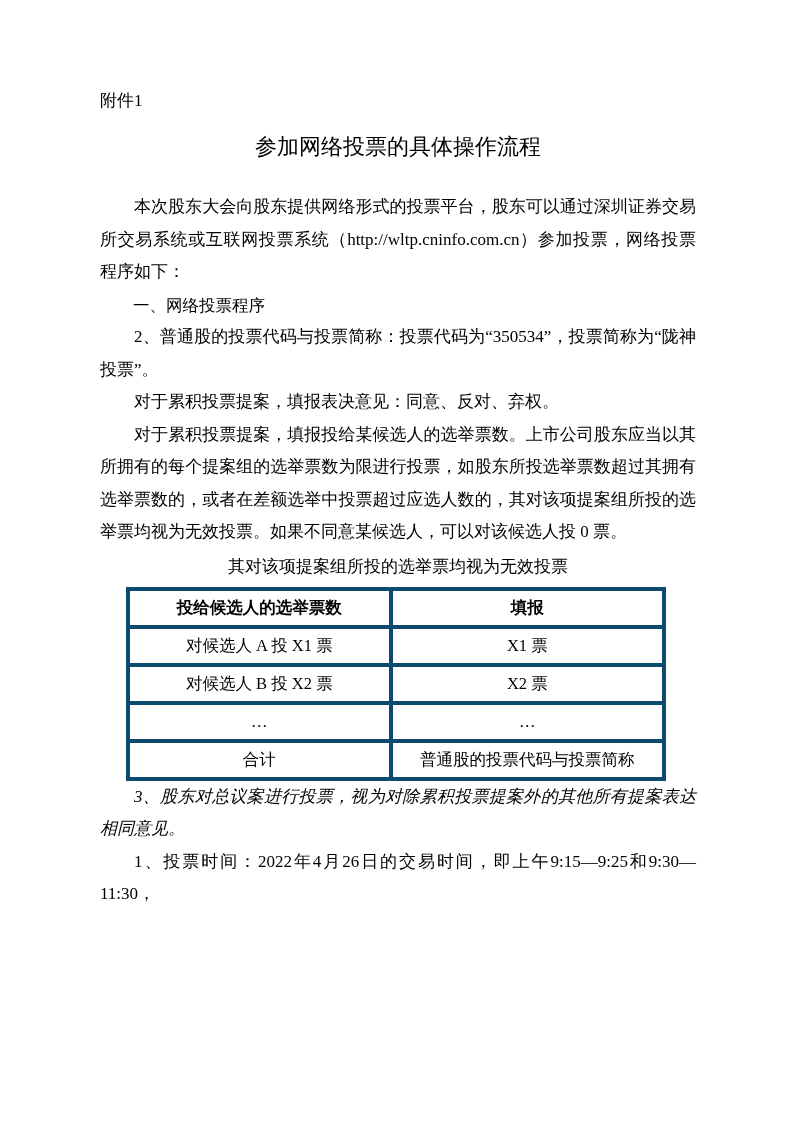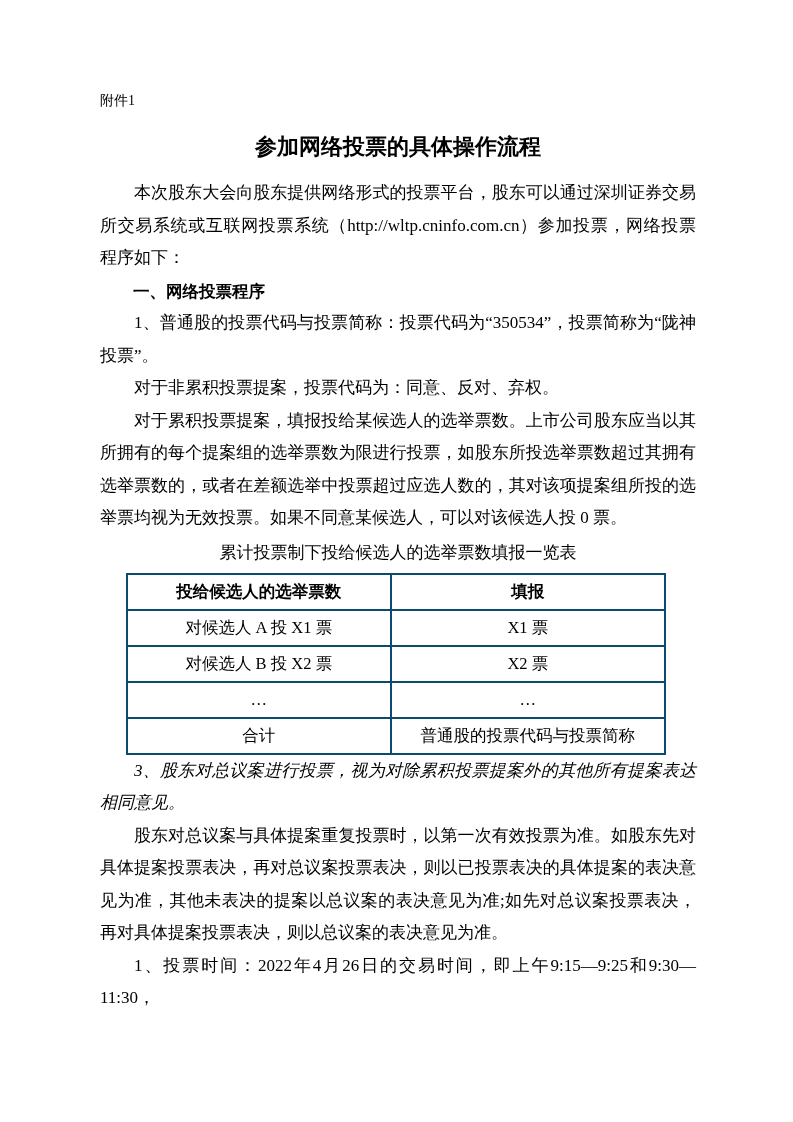--- a/index.html
+++ b/index.html
@@ -13,60 +13,60 @@
     color: #000000;
     overflow: hidden;
   }
   .content {
     position: absolute;
     left: 100px;
     top: 84px;
     width: 596px;
   }
   .attachment {
-    font-size: 14px;
+    font-size: 17px;
     line-height: 33px;
   }
   .title {
     margin: 10px 0 0 0;
     font-size: 22px;
-    font-weight: bold;
+    font-weight: normal;
     text-align: center;
     line-height: 40px;
     font-family: "Liberation Sans", "DejaVu Sans", sans-serif;
   }
   p.body {
     margin: 0;
     font-size: 17px;
     line-height: 32.5px;
     text-align: justify;
     text-indent: 2em;
   }
   p.first {
-    margin-top: 10px;
+    margin-top: 24px;
   }
   p.heading {
-    font-weight: bold;
+    font-weight: normal;
     font-family: "Liberation Sans", "DejaVu Sans", sans-serif;
     font-size: 16.5px;
   }
   .table-caption {
     margin: 2px 0 4px 0;
     font-size: 17px;
     line-height: 32px;
     text-align: center;
   }
   table.vote-table {
     border-collapse: collapse;
     margin-left: 26px;
     width: 540px;
     table-layout: fixed;
   }
   table.vote-table th, table.vote-table td {
-    border: 2px solid #0c4a6e;
+    border: 4px solid #0c4a6e;
     text-align: center;
     vertical-align: middle;
     height: 34px;
     font-size: 16.5px;
     padding: 0 4px;
     font-weight: normal;
   }
   table.vote-table th {
     font-weight: bold;
   }
@@ -81,28 +81,28 @@
   <div class="content">
 
     <div class="attachment">附件1</div>
 
     <h1 class="title">参加网络投票的具体操作流程</h1>
 
     <p class="body first">本次股东大会向股东提供网络形式的投票平台，股东可以通过深圳证券交易所交易系统或互联网投票系统（http://wltp.cninfo.com.cn）参加投票，网络投票程序如下：</p>
 
     <p class="body heading">一、网络投票程序</p>
 
-    <p class="body">1、普通股的投票代码与投票简称：投票代码为“350534”，投票简称为“陇神投票”。</p>
+    <p class="body">2、普通股的投票代码与投票简称：投票代码为“350534”，投票简称为“陇神投票”。</p>
 
 
-    <p class="body">对于非累积投票提案，投票代码为：同意、反对、弃权。</p>
+    <p class="body">对于累积投票提案，填报表决意见：同意、反对、弃权。</p>
 
     <p class="body">对于累积投票提案，填报投给某候选人的选举票数。上市公司股东应当以其所拥有的每个提案组的选举票数为限进行投票，如股东所投选举票数超过其拥有选举票数的，或者在差额选举中投票超过应选人数的，其对该项提案组所投的选举票均视为无效投票。如果不同意某候选人，可以对该候选人投 0 票。</p>
 
-    <div class="table-caption">累计投票制下投给候选人的选举票数填报一览表</div>
+    <div class="table-caption">其对该项提案组所投的选举票均视为无效投票</div>
 
     <table class="vote-table">
       <colgroup>
           <col class="c1">
           <col class="c2">
         </colgroup>
       <thead>
         <tr>
           <th>投给候选人的选举票数</th>
           <th>填报</th>
@@ -123,19 +123,18 @@
         </tr>
         <tr>
           <td>合计</td>
           <td>普通股的投票代码与投票简称</td>
         </tr>
       </tbody>
     </table>
 
     <p class="body after-table">3、股东对总议案进行投票，视为对除累积投票提案外的其他所有提案表达相同意见。</p>
 
-    <p class="body">股东对总议案与具体提案重复投票时，以第一次有效投票为准。如股东先对具体提案投票表决，再对总议案投票表决，则以已投票表决的具体提案的表决意见为准，其他未表决的提案以总议案的表决意见为准;如先对总议案投票表决，再对具体提案投票表决，则以总议案的表决意见为准。</p>
 
 
     <p class="body">1、投票时间：2022年4月26日的交易时间，即上午9:15—9:25和9:30—11:30，</p>
 
   </div>
 </div>
 
 </body></html>

